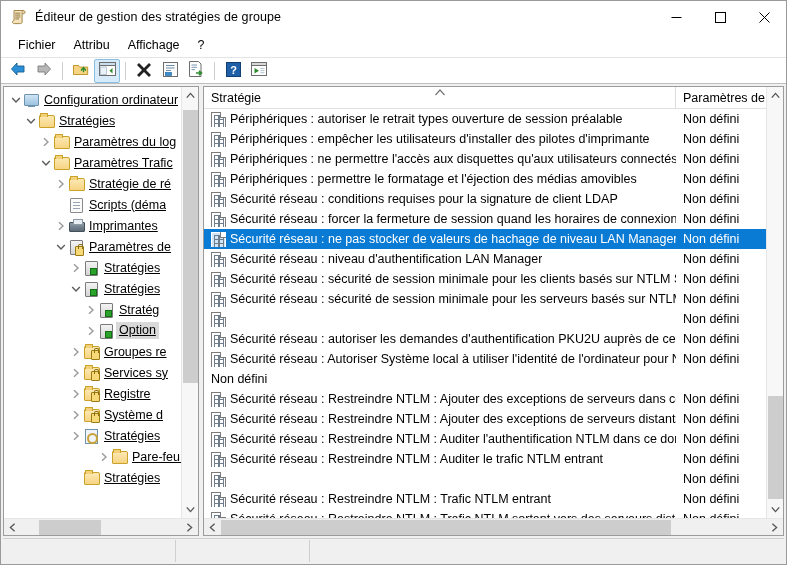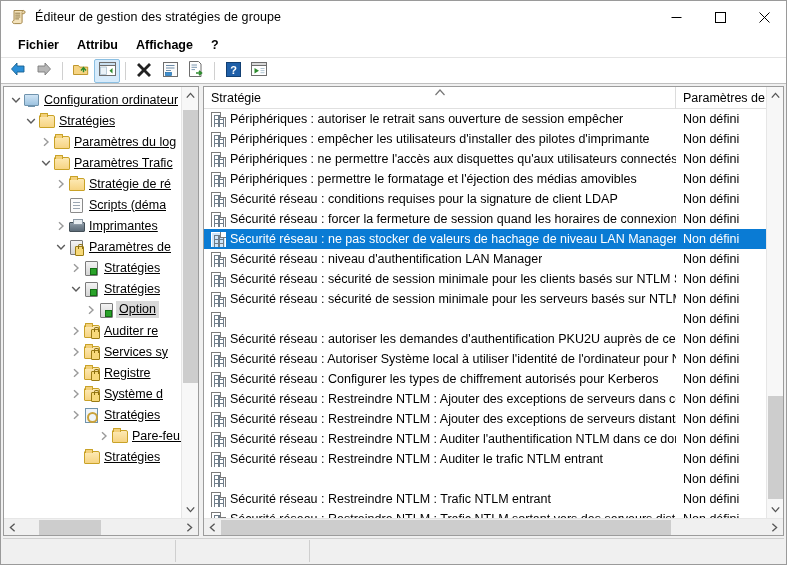--- a/index.html
+++ b/index.html
@@ -40,21 +40,21 @@
   }
   .cap-btn{
     width:44px;height:32px;display:flex;align-items:center;justify-content:center;
     background:#ffffff;
   }
   .cap-glyph{display:block;}
 
   
   .menubar{
     height:24px;min-height:24px;background:#ffffff;
-    display:flex;align-items:center;padding-left:8px;font-weight:bold;
+    display:flex;align-items:center;padding-left:8px;
   }
   .menu-item{
     padding:3px 9px 4px 9px;font-size:12.5px;color:#000;
     white-space:nowrap;
   }
 
   
   .toolbar{
     height:27px;min-height:27px;
     background:#ffffff;
@@ -496,20 +496,31 @@
               <span class="twist">
                 <svg width="10" height="8" viewBox="0 0 10 8">
                   <path d="M1.2 2 L5 6 L8.8 2" fill="none" stroke="#5c5c5c" stroke-width="1.4"></path>
                 </svg>
               </span>
               <span class="ticon">
                 <span class="ico-srv"></span>
               </span>
               <span class="tlabel">Stratégies</span>
             </div>
+            <div class="tnode" style="padding-left: 79px;">
+              <span class="twist">
+                <svg width="8" height="10" viewBox="0 0 8 10">
+                  <path d="M2 1.2 L6 5 L2 8.8" fill="none" stroke="#9a9a9a" stroke-width="1.4"></path>
+                </svg>
+              </span>
+              <span class="ticon">
+                <span class="ico-srv"></span>
+              </span>
+              <span class="tlabel">Stratég</span>
+            </div>
             <div class="tnode sel" style="padding-left: 79px;">
               <span class="twist">
                 <svg width="8" height="10" viewBox="0 0 8 10">
                   <path d="M2 1.2 L6 5 L2 8.8" fill="none" stroke="#9a9a9a" stroke-width="1.4"></path>
                 </svg>
               </span>
               <span class="ticon">
                 <span class="ico-srv"></span>
               </span>
               <span class="tlabel">Option</span>
@@ -517,21 +528,21 @@
             <div class="tnode" style="padding-left: 64px;">
               <span class="twist">
                 <svg width="8" height="10" viewBox="0 0 8 10">
                   <path d="M2 1.2 L6 5 L2 8.8" fill="none" stroke="#9a9a9a" stroke-width="1.4"></path>
                 </svg>
               </span>
               <span class="ticon">
                 <span class="ico-folder"></span>
                 <span class="ico-lock"></span>
               </span>
-              <span class="tlabel">Auditer re</span>
+              <span class="tlabel">Groupes re</span>
             </div>
             <div class="tnode" style="padding-left: 64px;">
               <span class="twist">
                 <svg width="8" height="10" viewBox="0 0 8 10">
                   <path d="M2 1.2 L6 5 L2 8.8" fill="none" stroke="#9a9a9a" stroke-width="1.4"></path>
                 </svg>
               </span>
               <span class="ticon">
                 <span class="ico-folder"></span>
                 <span class="ico-lock"></span>
@@ -650,21 +661,21 @@
                     <span class="pol">
                       <i class="g" style="top:2px"></i>
                       <i class="g" style="top:6px"></i>
                       <i class="g" style="top:10px"></i>
                       <i class="g" style="left:6.5px;top:2px"></i>
                       <i class="g" style="left:6.5px;top:6px"></i>
                       <i class="g" style="left:6.5px;top:10px"></i>
                       <i class="fold"></i>
                     </span>
                   </span>
-                  <span class="rtext">Périphériques : autoriser le retrait sans ouverture de session empêcher</span>
+                  <span class="rtext">Périphériques : autoriser le retrait types ouverture de session préalable</span>
                 </div>
                 <div class="cell2">Non défini</div>
               </div>
               <div class="row">
                 <div class="cell1">
                   <span class="ricon">
                     <span class="pol">
                       <i class="g" style="top:2px"></i>
                       <i class="g" style="top:6px"></i>
                       <i class="g" style="top:10px"></i>
@@ -858,34 +869,20 @@
                       <i class="g" style="left:6.5px;top:6px"></i>
                       <i class="g" style="left:6.5px;top:10px"></i>
                       <i class="fold"></i>
                     </span>
                   </span>
                   <span class="rtext">Sécurité réseau : Autoriser Système local à utiliser l'identité de l'ordinateur pour NTLM</span>
                 </div>
                 <div class="cell2">Non défini</div>
               </div>
               <div class="row">
-                <div class="cell1">
-                  <span class="ricon">
-                    <span class="pol">
-                      <i class="g" style="top:2px"></i>
-                      <i class="g" style="top:6px"></i>
-                      <i class="g" style="top:10px"></i>
-                      <i class="g" style="left:6.5px;top:2px"></i>
-                      <i class="g" style="left:6.5px;top:6px"></i>
-                      <i class="g" style="left:6.5px;top:10px"></i>
-                      <i class="fold"></i>
-                    </span>
-                  </span>
-                  <span class="rtext">Sécurité réseau : Configurer les types de chiffrement autorisés pour Kerberos</span>
-                </div>
                 <div class="cell2">Non défini</div>
               </div>
               <div class="row">
                 <div class="cell1">
                   <span class="ricon">
                     <span class="pol">
                       <i class="g" style="top:2px"></i>
                       <i class="g" style="top:6px"></i>
                       <i class="g" style="top:10px"></i>
                       <i class="g" style="left:6.5px;top:2px"></i>

